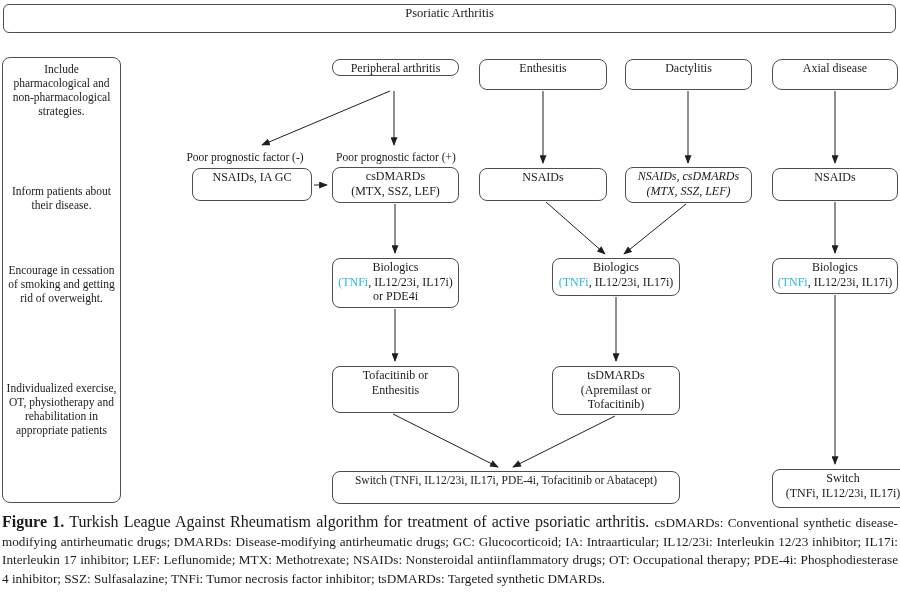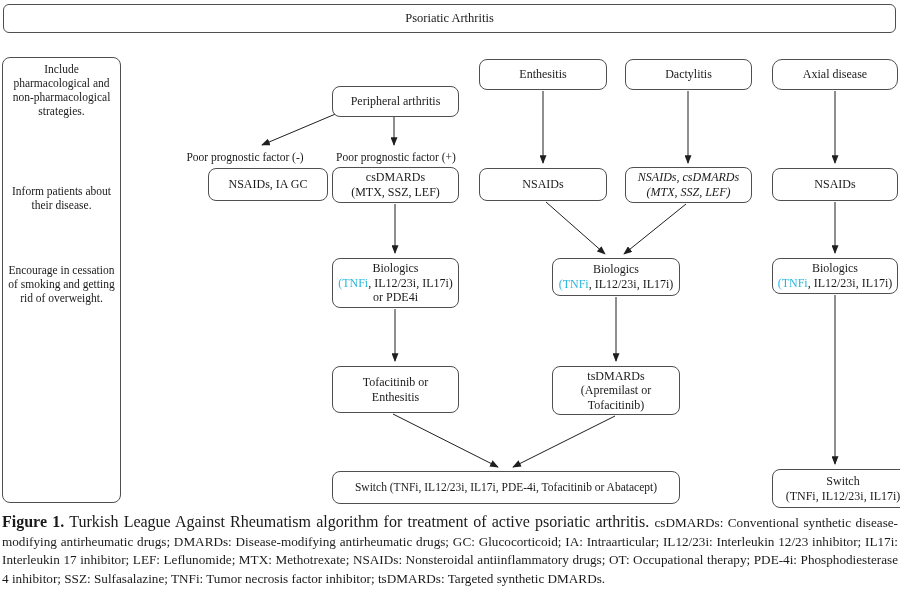--- a/index.html
+++ b/index.html
@@ -2,37 +2,37 @@
 <html><head>
 <meta charset="utf-8">
 <style>
   html,body{margin:0;padding:0;background:#fff;}
   #screen{
     position:relative;width:900px;height:598px;background:#fff;overflow:hidden;
     font-family:"Liberation Serif","DejaVu Serif",serif;color:#1a1a1a;
   }
   .box{
     position:absolute;background:#fff;border:1px solid #4f4f4f;border-radius:8px;
-    display:flex;flex-direction:column;justify-content:center;align-items:center;
+    display:flex;flex-direction:column;justify-content:flex-start;align-items:center;
     text-align:center;font-size:12px;line-height:1.22;z-index:2;box-sizing:border-box;
     padding:1px 2px;
   }
   .flowlabel{position:absolute;font-size:11.5px;text-align:center;z-index:2;}
   .wires{position:absolute;left:0;top:0;z-index:1;}
   #banner{left:3px;top:4px;width:893px;height:29px;border-radius:6px;font-size:12.5px;}
   #sidebar{left:2px;top:57px;width:119px;height:446px;justify-content:flex-start;}
   .note{position:absolute;left:3px;right:3px;text-align:center;font-size:11.5px;line-height:1.23;}
   #note1{top:4px}#note2{top:126px}#note3{top:205px}#note4{top:323px}
-  #peripheral{left:332px;top:59px;width:127px;height:31px;margin-top:27px;}
+  #peripheral{left:332px;top:59px;width:127px;height:17px;}
   #enthesitis{left:479px;top:59px;width:128px;height:31px;}
   #dactylitis{left:625px;top:59px;width:127px;height:31px;}
   #axial{left:772px;top:59px;width:126px;height:31px;border-radius:10px;}
   #ppf-neg{left:178px;top:151px;width:134px;}
   #ppf-pos{left:329px;top:151px;width:134px;}
-  #nsaids-ia-gc{left:208px;top:168px;width:120px;height:33px;}
+  #nsaids-ia-gc{left:192px;top:168px;width:120px;height:33px;}
   #csdmards{left:332px;top:167px;width:127px;height:36px;}
   #nsaids-enth{left:479px;top:168px;width:128px;height:33px;}
   #nsaids-csdmards{left:625px;top:167px;width:127px;height:36px;font-style:italic;}
   #nsaids-axial{left:772px;top:168px;width:126px;height:33px;}
   #bio-left{left:332px;top:258px;width:127px;height:50px;}
   #bio-mid{left:552px;top:258px;width:128px;height:38px;}
   #bio-right{left:772px;top:258px;width:126px;height:36px;}
   #tofa{left:332px;top:366px;width:127px;height:47px;}
   #tsdmards{left:552px;top:366px;width:128px;height:49px;}
   #switch-main{left:332px;top:471px;width:348px;height:33px;font-size:11.5px;white-space:nowrap;}
@@ -51,20 +51,21 @@
 <div id="screen">
 
   <div class="box" id="banner">
     <span>Psoriatic Arthritis</span>
   </div>
 
   <div class="box" id="sidebar">
     <div class="note" id="note1">Include pharmacological and non-pharmacological strategies.</div>
     <div class="note" id="note2">Inform patients about their disease.</div>
     <div class="note" id="note3">Encourage in cessation of smoking and getting rid of overweight.</div>
+    <div class="note" id="note4">Individualized exercise, OT, physiotherapy and rehabilitation in appropriate patients</div>
   </div>
 
   <svg class="wires" width="900" height="598">
     <defs>
       <marker id="ah" viewBox="0 0 10 8" refX="9" refY="4" markerWidth="9" markerHeight="7" orient="auto">
         <path d="M0,0 L10,4 L0,8 z" fill="#1f1f1f"></path>
       </marker>
     </defs>
     <line x1="390" y1="91" x2="262" y2="145" marker-end="url(#ah)"></line>
     <line x1="394" y1="91" x2="394" y2="145" marker-end="url(#ah)"></line>

